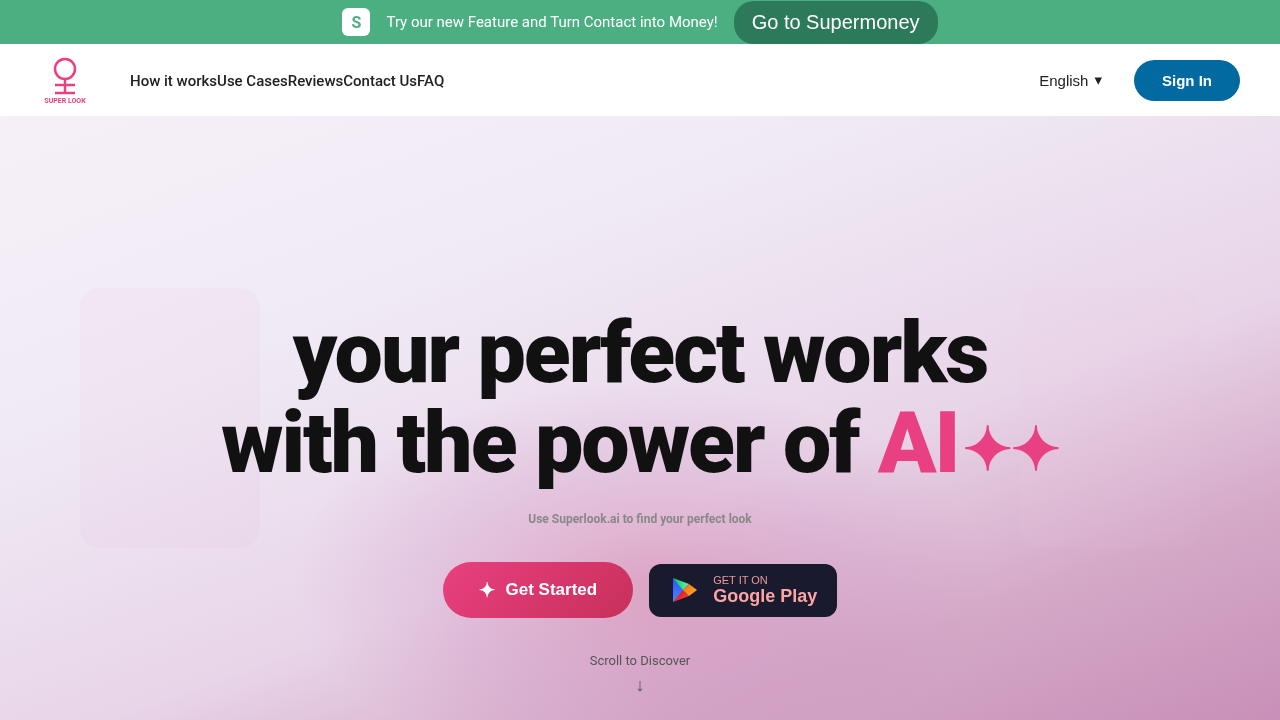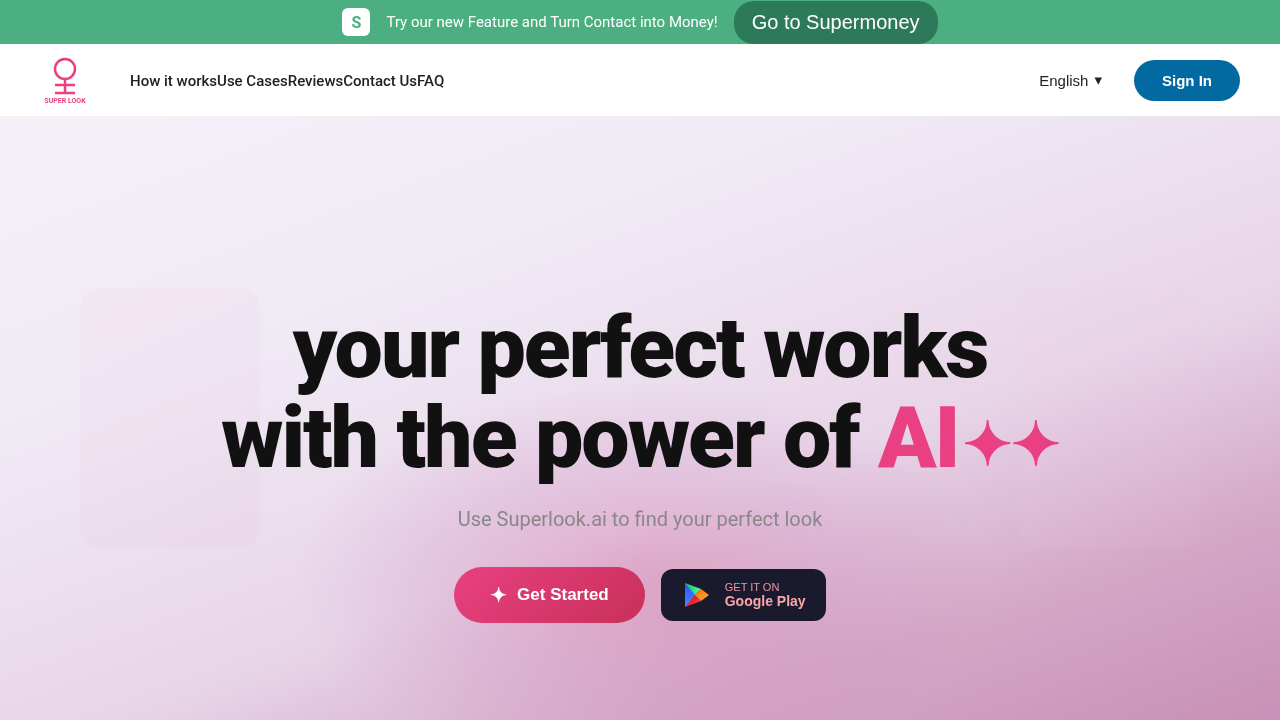--- a/index.html
+++ b/index.html
@@ -168,23 +168,23 @@
     .sparkle-icon {
       display: inline-block;
       font-size: 60px;
       color: #e84080;
       vertical-align: middle;
       margin-left: 4px;
     }
 
     .hero-subtitle {
       margin-top: 24px;
-      font-size: 20px;
+      font-size: 12px;
       color: #888;
-      font-weight: 400;
+      font-weight: 700;
     }
 
     .hero-buttons {
       display: flex;
       align-items: center;
       justify-content: center;
       gap: 16px;
       margin-top: 36px;
     }
 
@@ -215,21 +215,21 @@
       text-align: left;
     }
 
     .google-play-text-small {
       font-size: 11px;
       opacity: 0.9;
       display: block;
     }
 
     .google-play-text-large {
-      font-size: 14px;
+      font-size: 18px;
       font-weight: 700;
       display: block;
     }
 
     .scroll-indicator {
       position: absolute;
       bottom: 24px;
       left: 50%;
       transform: translateX(-50%);
       display: flex;
@@ -357,13 +357,17 @@
           <polygon points="14,16 20,10 28,16 20,22" fill="url(#gp2)"></polygon>
         </svg>
         <div>
           <span class="google-play-text-small">GET IT ON</span>
           <span class="google-play-text-large">Google Play</span>
         </div>
       </button>
     </div>
   </div>
 
+  <div class="scroll-indicator">
+    <span>Scroll to Discover</span>
+    <span class="scroll-arrow">↓</span>
+  </div>
 </section>
 
 </body></html>

